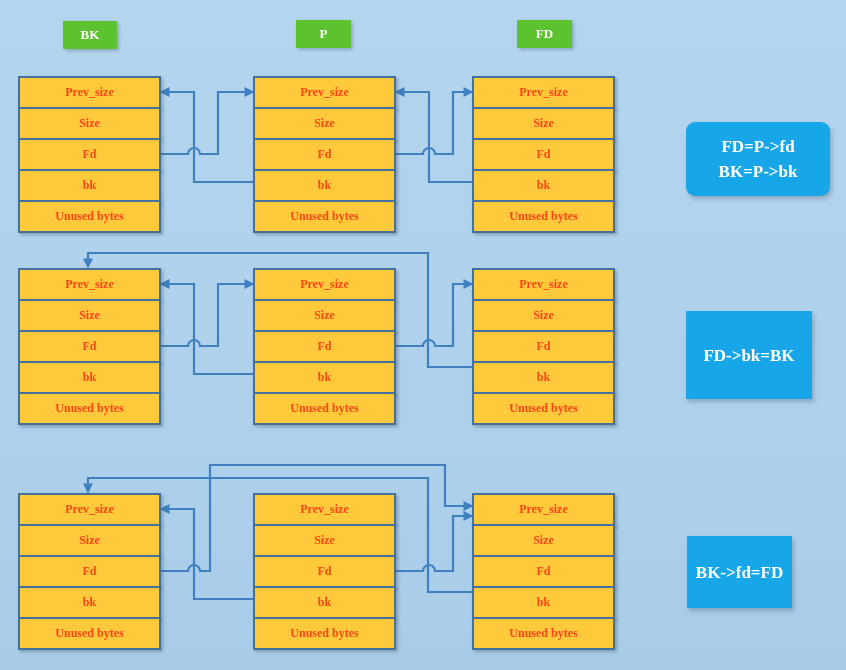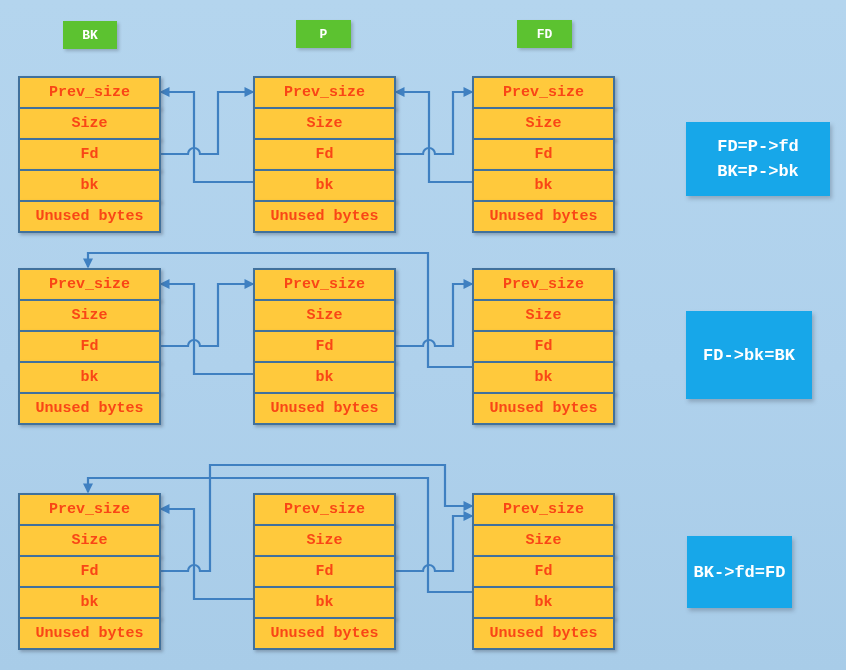--- a/index.html
+++ b/index.html
@@ -1,26 +1,26 @@
 <!DOCTYPE html>
 <html><head>
 <meta charset="utf-8">
 <style>
   html,body{margin:0;padding:0;background:#e8eef4;}
   .canvas{
     position:relative;width:846px;height:670px;overflow:hidden;
     background:linear-gradient(180deg,#b4d5ee 0%,#afd1ec 55%,#a8cce8 100%);
-    font-family:Liberation Mono, monospace;
+    font-family:Liberation Serif, serif;
   }
   .chunk{position:absolute;width:143px;}
   .field{
     height:29px;margin-top:-2px;
     border:2px solid #41719c;background:#ffc93c;
     display:flex;align-items:center;justify-content:center;
-    font-weight:bold;font-size:15px;color:#f94616;
+    font-weight:bold;font-size:12px;color:#f94616;
     box-shadow:2px 2px 3px rgba(70,80,95,.38);
   }
   .field:first-child{margin-top:0;}
   .tag{
     position:absolute;background:#5cc230;color:#fff;
     font-weight:bold;font-size:13px;
     display:flex;align-items:center;justify-content:center;
     box-shadow:2px 2px 3px rgba(70,80,95,.32);
   }
   .ann{
@@ -118,21 +118,21 @@
       </div>
       <div class="chunk" style="left: 472px; top: 493px;">
         <div class="field" style="background: rgb(255, 201, 60); border-color: rgb(65, 113, 156); color: rgb(249, 70, 22);">Prev_size</div>
         <div class="field" style="background: rgb(255, 201, 60); border-color: rgb(65, 113, 156); color: rgb(249, 70, 22);">Size</div>
         <div class="field" style="background: rgb(255, 201, 60); border-color: rgb(65, 113, 156); color: rgb(249, 70, 22);">Fd</div>
         <div class="field" style="background: rgb(255, 201, 60); border-color: rgb(65, 113, 156); color: rgb(249, 70, 22);">bk</div>
         <div class="field" style="background: rgb(255, 201, 60); border-color: rgb(65, 113, 156); color: rgb(249, 70, 22);">Unused bytes</div>
       </div>
     </div>
   <div id="anns">
-      <div class="ann" style="left: 686px; top: 122px; width: 144px; height: 74px; background: rgb(23, 167, 233); color: rgb(255, 255, 255);">
+      <div class="ann" style="left: 686px; top: 122px; width: 144px; height: 74px; background: rgb(23, 167, 233); color: rgb(255, 255, 255); border-radius: 9px;">
         <span>FD=P-&gt;fd</span>
         <span>BK=P-&gt;bk</span>
       </div>
       <div class="ann" style="left: 686px; top: 311px; width: 126px; height: 88px; background: rgb(23, 167, 233); color: rgb(255, 255, 255);">
         <span>FD-&gt;bk=BK</span>
       </div>
       <div class="ann" style="left: 687px; top: 536px; width: 105px; height: 72px; background: rgb(23, 167, 233); color: rgb(255, 255, 255);">
         <span>BK-&gt;fd=FD</span>
       </div>
     </div>

